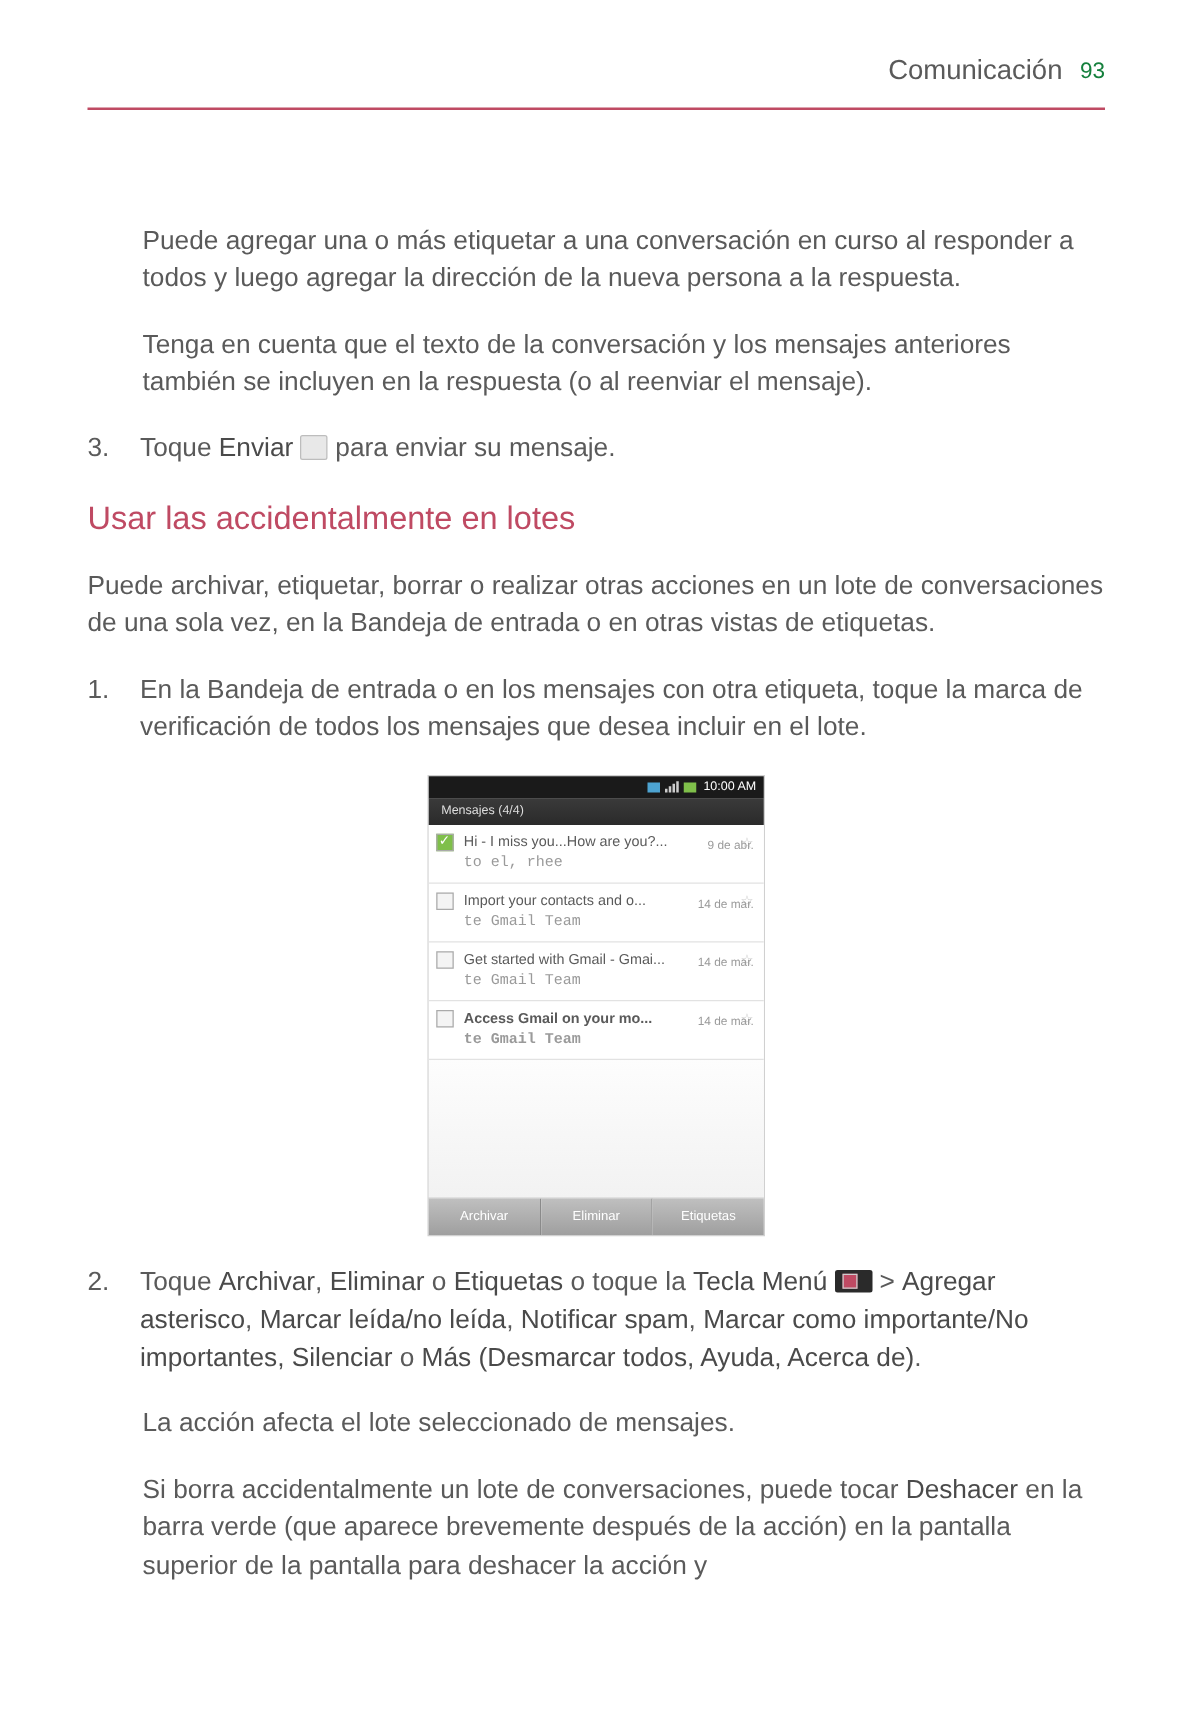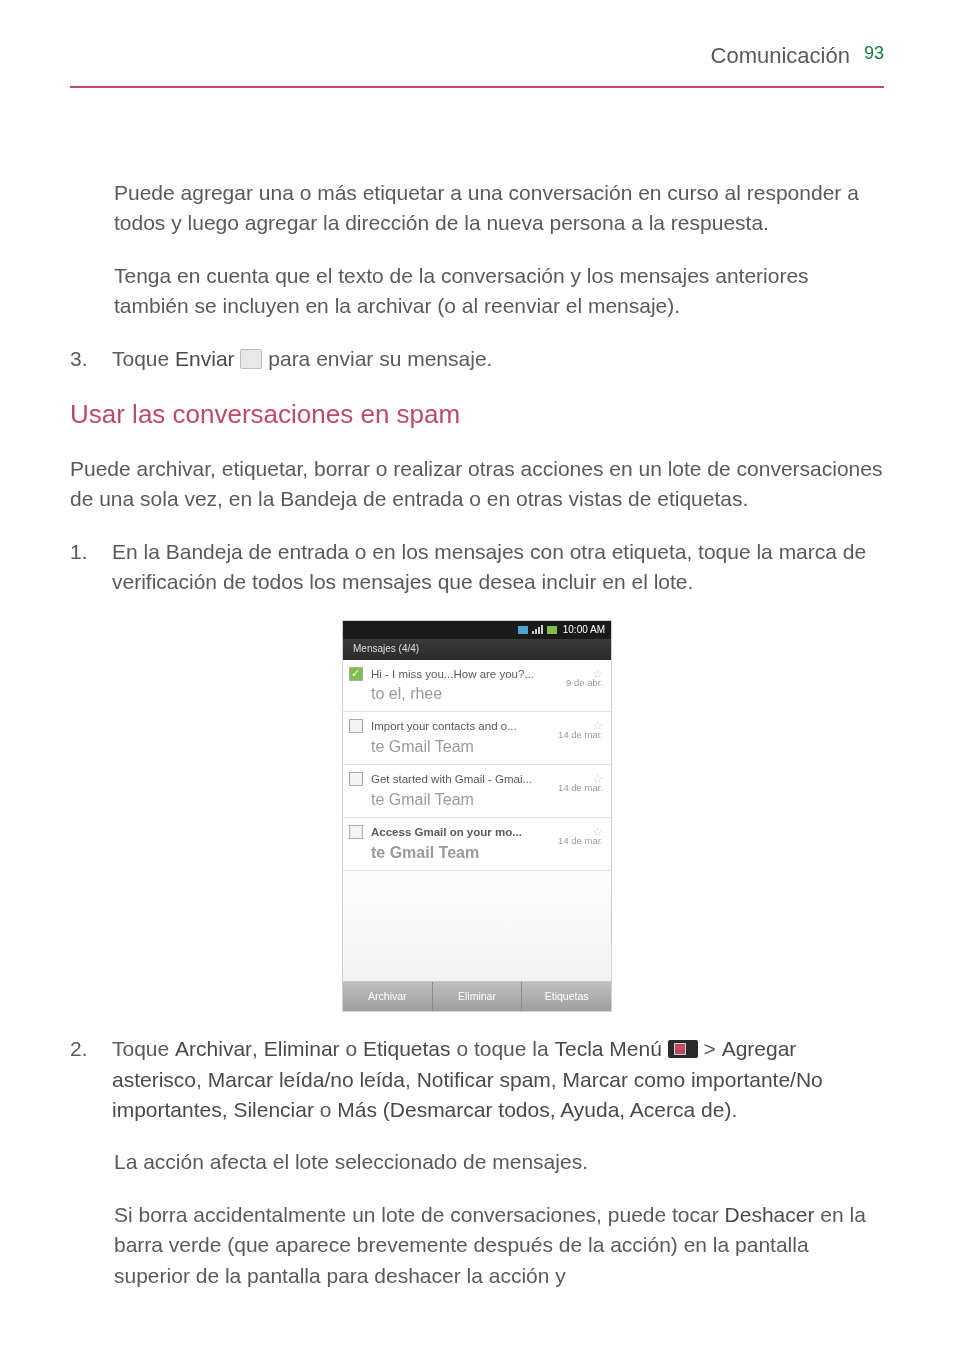--- a/index.html
+++ b/index.html
@@ -14,21 +14,21 @@
     line-height: 1.45;
     font-size: 21px;
   }
   .header-line {
     border-top: 2px solid #bf4a63;
     margin-top: 6px;
   }
   .header-row {
     display: flex;
     justify-content: flex-end;
-    align-items: flex-start;
+    align-items: center;
     gap: 14px;
     margin-bottom: 14px;
   }
   .section-name { color: #5a5a5a; font-size: 22px; font-weight: 300; }
   .page-num { color: #15803d; font-size: 18px; font-weight: 400; }
   .content { padding-top: 90px; }
   .indent { padding-left: 44px; }
   .para { margin-bottom: 22px; }
   .num-row { display: flex; gap: 8px; margin-bottom: 22px; }
   .num-col { flex: 0 0 34px; }
@@ -104,21 +104,21 @@
     position: relative;
     min-height: 32px;
   }
   .msgrow .chk {
     position: absolute; left: 6px; top: 7px;
     width: 14px; height: 14px; border: 1px solid #aaa; background: #f4f4f4;
   }
   .msgrow.checked .chk { background: #7fbf4a; }
   .msgrow.checked .chk::after { content: "✓"; color: #fff; font-size: 11px; position: absolute; left: 1px; top: -2px; }
   .msg-subj { color: #5a5a5a; font-weight: 500; font-size: 11.5px; }
-  .msg-from { color: #9a9a9a; font-size: 16px; }
+  .msg-from { color: #9a9a9a; font-size: 12px; font-family: Liberation Mono, monospace; }
   .msg-date { position: absolute; right: 8px; bottom: 22px; color: #9a9a9a; font-size: 9.5px; }
   .msg-star { position: absolute; right: 8px; top: 6px; color: #cfcfcf; font-size: 12px; }
   .msgrow.sel .msg-subj, .msgrow.sel .msg-from { font-weight: 700; }
   .shot-spacer { height: 110px; background: linear-gradient(180deg,#fdfdfd,#f2f2f2); }
   .btnbar { display: flex; border-top: 1px solid #c8c8c8; }
   .btnbar .btn {
     flex: 1;
     text-align: center;
     background: linear-gradient(#bfbfbf,#9f9f9f);
     color: #fff;
@@ -133,31 +133,31 @@
 
 <div class="header-row">
   <span class="section-name">Comunicación</span>
   <span class="page-num">93</span>
 </div>
 <div class="header-line"></div>
 
 <div class="content">
 
   <div class="para indent">Puede agregar una o más etiquetar a una conversación en curso al responder a todos y luego agregar la dirección de la nueva persona a la respuesta.</div>
-  <div class="para indent">Tenga en cuenta que el texto de la conversación y los mensajes anteriores también se incluyen en la archivar (o al reenviar el mensaje).</div>
+  <div class="para indent">Tenga en cuenta que el texto de la conversación y los mensajes anteriores también se incluyen en la respuesta (o al reenviar el mensaje).</div>
 
   <div class="num-row">
     <div class="num-col">3.</div>
     <div class="txt-col">
       <span>Toque </span><span class="bold">Enviar</span>
       <span class="icon-inline"></span><span> para enviar su mensaje.</span>
     </div>
   </div>
 
-  <h2 class="section">Usar las conversaciones en spam</h2>
+  <h2 class="section">Usar las accidentalmente en lotes</h2>
 
   <div class="para">Puede archivar, etiquetar, borrar o realizar otras acciones en un lote de conversaciones de una sola vez, en la Bandeja de entrada o en otras vistas de etiquetas.</div>
 
   <div class="num-row">
     <div class="num-col">1.</div>
     <div class="txt-col">En la Bandeja de entrada o en los mensajes con otra etiqueta, toque la marca de verificación de todos los mensajes que desea incluir en el lote.</div>
   </div>
 
 
   <div class="shot-wrap">

